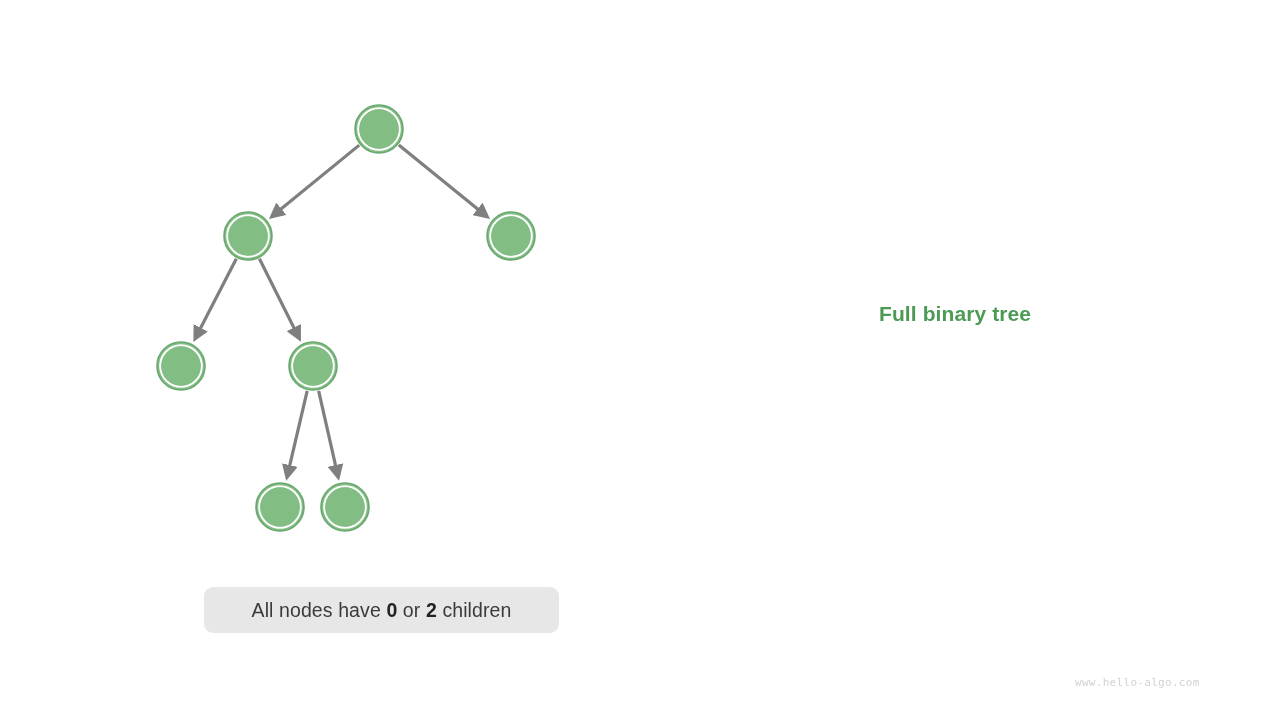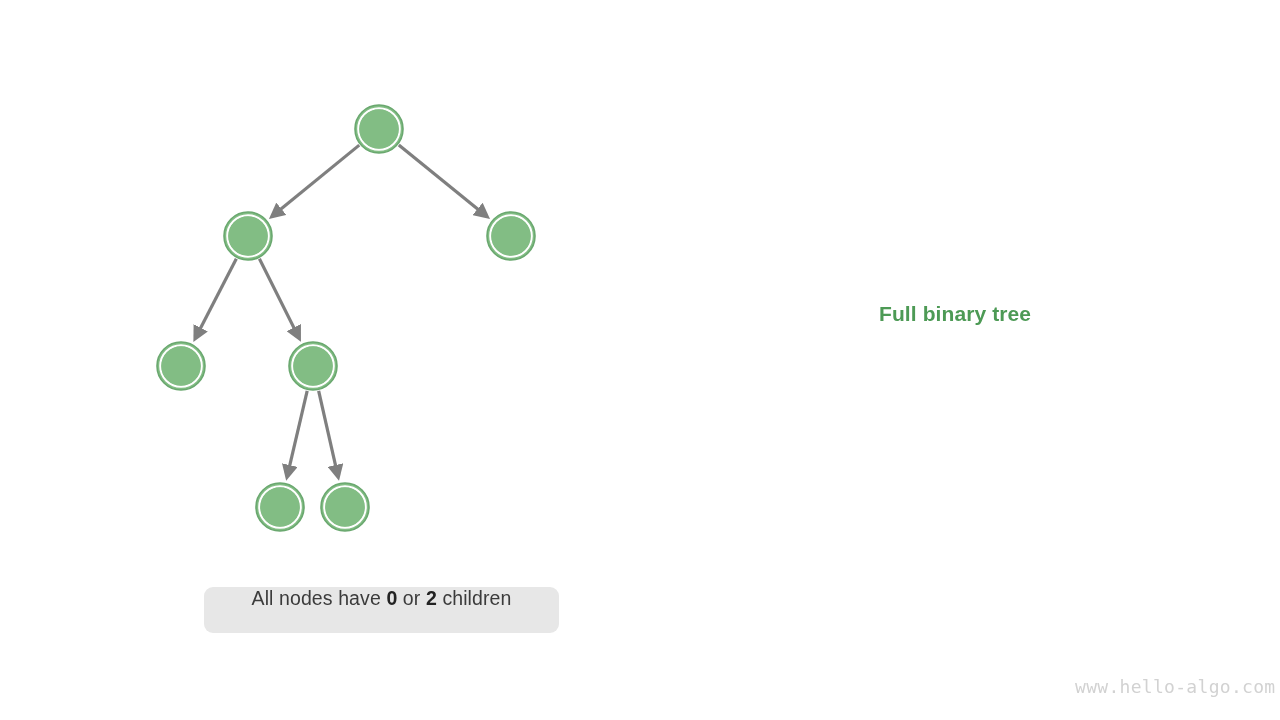--- a/index.html
+++ b/index.html
@@ -47,21 +47,21 @@
 
   .caption-box {
     position: absolute;
     left: 204px;
     top: 587px;
     width: 355px;
     height: 46px;
     background: #e7e7e7;
     border-radius: 9px;
     display: flex;
-    align-items: flex-start;
+    align-items: center;
     justify-content: center;
     box-sizing: border-box;
   }
 
   .caption-text {
     font-family: "Liberation Sans", sans-serif;
     font-size: 19.5px;
     color: #3b3b3b;
     white-space: nowrap;
     letter-spacing: 0.1px;
@@ -69,21 +69,21 @@
   .caption-text b {
     font-weight: bold;
     color: #232323;
   }
 
   .watermark {
     position: absolute;
     left: 1075px;
     top: 676px;
     font-family: "DejaVu Sans Mono", monospace;
-    font-size: 18px;
+    font-size: 11px;
     color: #d2d2d2;
     letter-spacing: 0.3px;
     white-space: nowrap;
   }
 </style>
 </head>
 <body>
 
 <div id="canvas">
 

